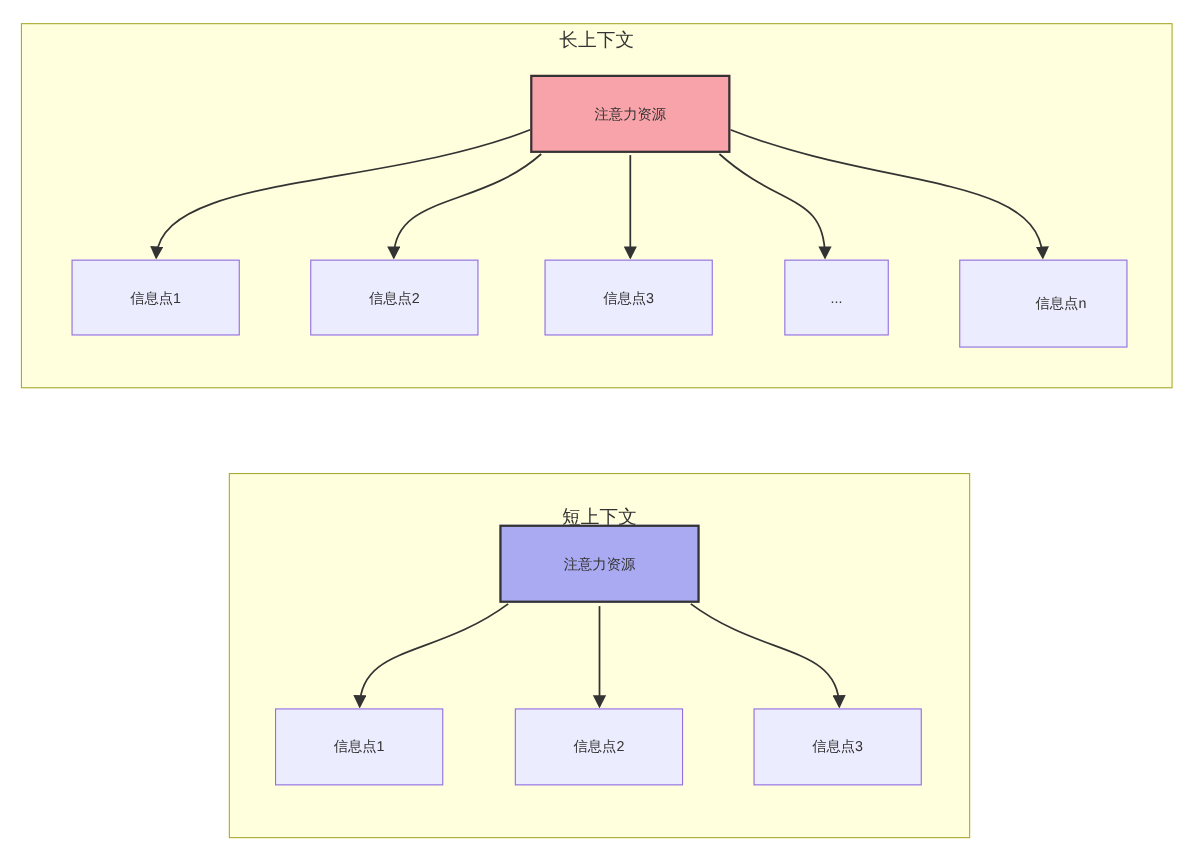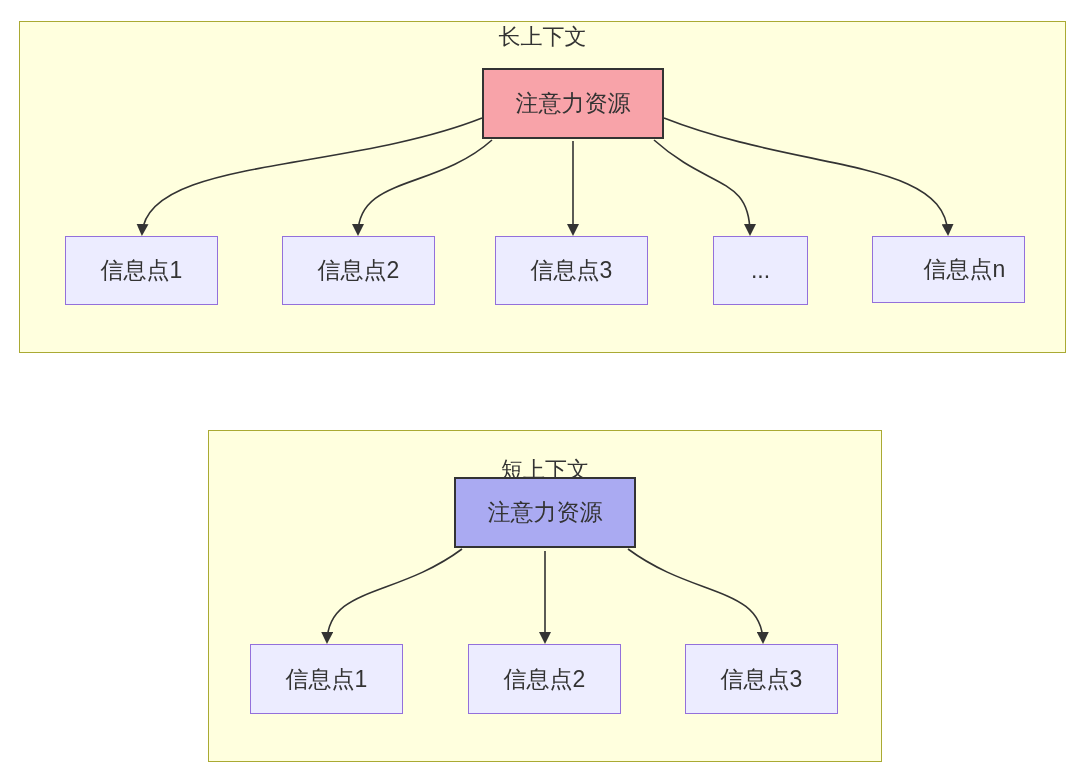--- a/index.html
+++ b/index.html
@@ -13,31 +13,31 @@
   }
   .cluster{
     position:absolute;
     background:var(--container-fill,#ffffde);
     border:1px solid var(--container-border,#aaaa33);
     box-sizing:border-box;
   }
   .cluster-title{
     position:absolute;
     text-align:center;
-    font-size:22px;
+    font-size:17px;
     line-height:20px;
     color:var(--text-color,#333333);
   }
   .node{
     position:absolute;
     display:flex;
     align-items:center;
     justify-content:center;
     box-sizing:border-box;
-    font-size:23px;
+    font-size:13px;
     color:var(--text-color,#333333);
     background:var(--node-fill,#ececff);
     border:1.3px solid var(--node-border,#9370db);
   }
   .node.attention{
     border:2.6px solid var(--attention-border,#333333);
   }
   .node.attention.long{ background:var(--attention-long-fill,#f8a3a9); }
   .node.attention.short{ background:var(--attention-short-fill,#aaaaf2); }
   svg.edges{
@@ -79,21 +79,21 @@
     <path d="M545,551 L545,642" marker-end="url(#arrowhead)"></path>
     <path d="M628,549 C694,598 762,586 763,642" marker-end="url(#arrowhead)"></path>
   </svg>
 
   <div class="node attention long" style="left:482px;top:68px;width:182px;height:71px;">注意力资源</div>
 
   <div class="node" style="left:65px;top:236px;width:153px;height:69px;">信息点1</div>
   <div class="node" style="left:282px;top:236px;width:153px;height:69px;">信息点2</div>
   <div class="node" style="left:495px;top:236px;width:153px;height:69px;">信息点3</div>
   <div class="node" style="left:713px;top:236px;width:95px;height:69px;">...</div>
-  <div class="node" style="left:872px;top:236px;width:153px;height:67px;padding-left:32px;">信息点n</div>
+  <div class="node" style="left:872px;top:236px;width:153px;height:80px;padding-left:32px;">信息点n</div>
 
   <div class="node attention short" style="left:454px;top:477px;width:182px;height:71px;">注意力资源</div>
 
   <div class="node" style="left:250px;top:644px;width:153px;height:70px;">信息点1</div>
   <div class="node" style="left:468px;top:644px;width:153px;height:70px;">信息点2</div>
   <div class="node" style="left:685px;top:644px;width:153px;height:70px;">信息点3</div>
 
 </div>
 
 </body></html>

